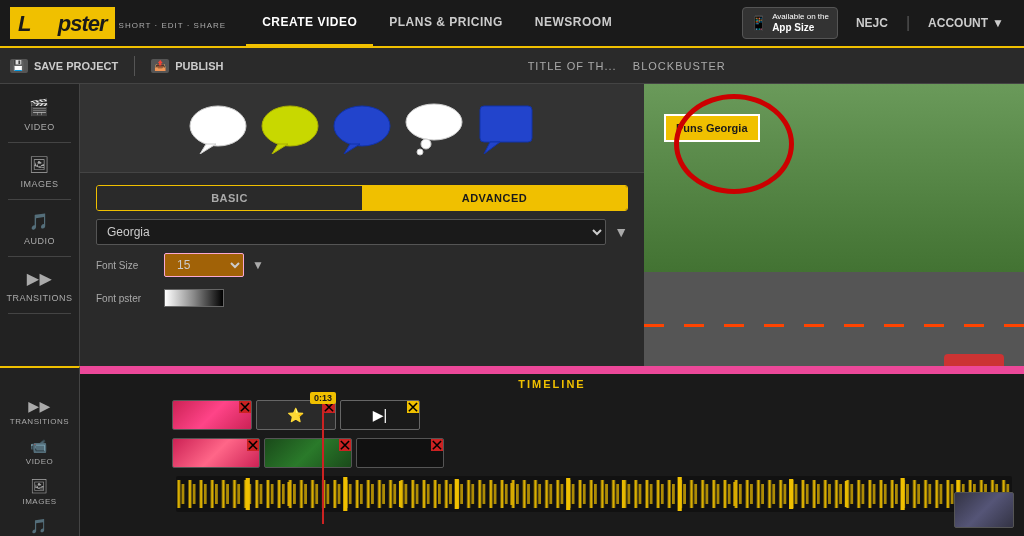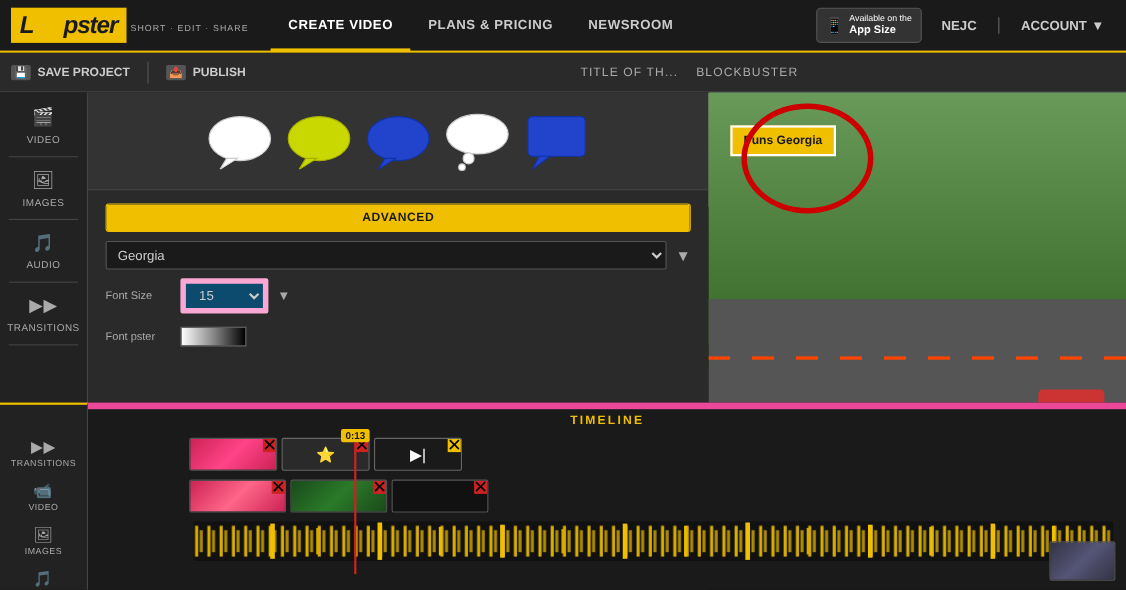--- a/index.html
+++ b/index.html
@@ -269,23 +269,23 @@
       align-items: center;
       gap: 8px;
     }
     .font-label {
       color: #aaa;
       font-size: 10px;
       min-width: 60px;
     }
     .font-size-select {
       width: 80px;
-      background: #0c4a6e;
+      background: #a16207;
       color: #ccc;
-      border: 5px solid #f9a8d4;
+      border: 1px solid #f9a8d4;
       padding: 3px 8px;
       font-size: 12px;
       border-radius: 2px;
     }
     .font-colour-row {
       display: flex;
       align-items: center;
       gap: 8px;
       margin-top: 4px;
     }
@@ -464,21 +464,21 @@
     }
 
     
     #timeline-area {
       position: absolute;
       bottom: 0;
       left: 80px;
       right: 0;
       height: 170px;
       background: #1a1a1a;
-      border-top: 6px solid #ec4899;
+      border-top: 8px solid #ec4899;
     }
     #timeline-label {
       text-align: center;
       color: #f0c000;
       font-size: 11px;
       font-weight: bold;
       letter-spacing: 2px;
       padding: 4px;
       text-transform: uppercase;
     }
@@ -713,20 +713,21 @@
         <circle cx="16" cy="52" r="3" fill="white" stroke="#ccc" stroke-width="1"></circle>
       </svg>
 
       <svg class="bubble" width="60" height="52" viewBox="0 0 60 52">
         <rect x="4" y="4" width="52" height="36" rx="4" fill="#2244cc" stroke="#1133aa" stroke-width="1"></rect>
         <polygon points="14,40 8,52 24,40" fill="#2244cc" stroke="#1133aa" stroke-width="1"></polygon>
       </svg>
     </div>
 
     <div id="text-tabs">
+      <div class="text-tab inactive">BASIC</div>
       <div class="text-tab active">ADVANCED</div>
     </div>
 
     <div id="font-settings">
       <div class="font-select-row">
         <select class="font-select">
           <option>Georgia</option>
           <option>Arial</option>
           <option>Times New Roman</option>
         </select>

